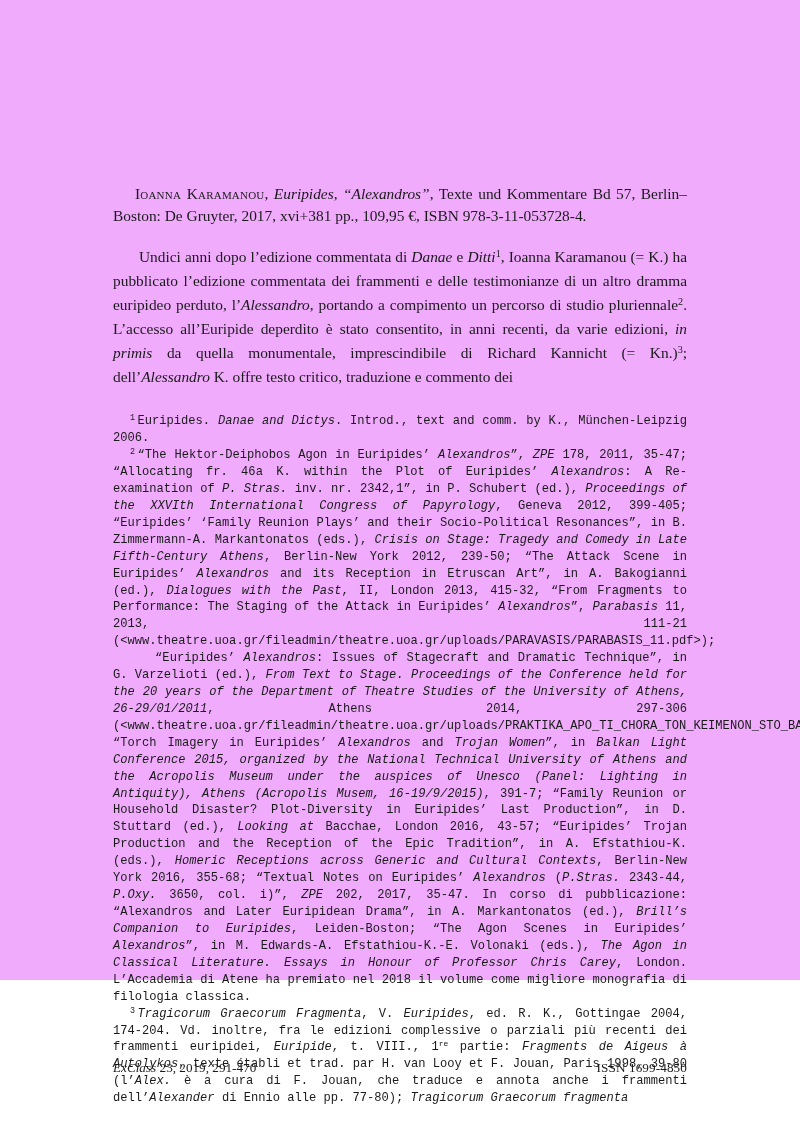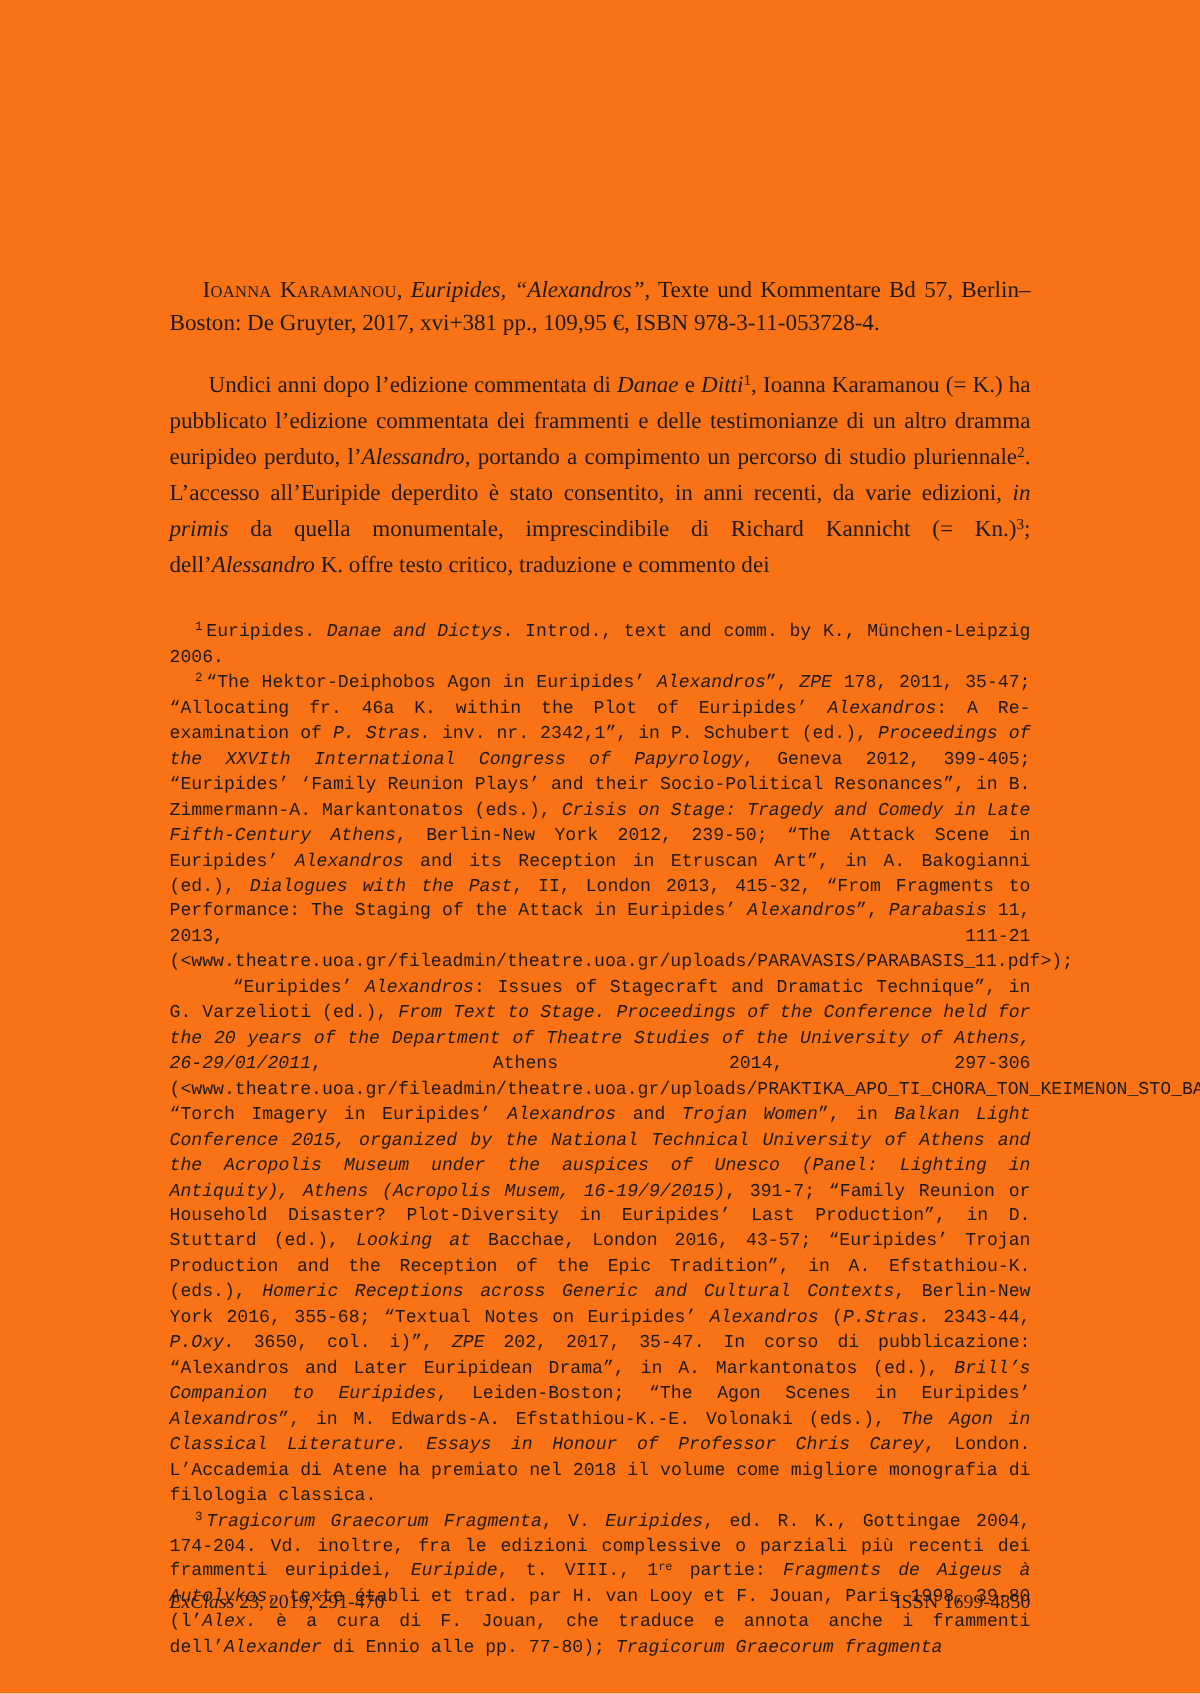--- a/index.html
+++ b/index.html
@@ -12,22 +12,22 @@
     height: 1129px;
     font-family: "Liberation Serif", "DejaVu Serif", serif;
     color: #1a1a1a;
     position: relative;
     overflow: hidden;
   }
   .page {
     position: absolute;
     left: 0; top: 0;
     width: 800px;
-    height: 1129px;
-    background: #f97316;
+    height: 980px;
+    background: #f0abfc;
   }
   .content {
     position: absolute;
     left: 113px;
     top: 183px;
     width: 574px;
   }
 
   
   .book-ref {

